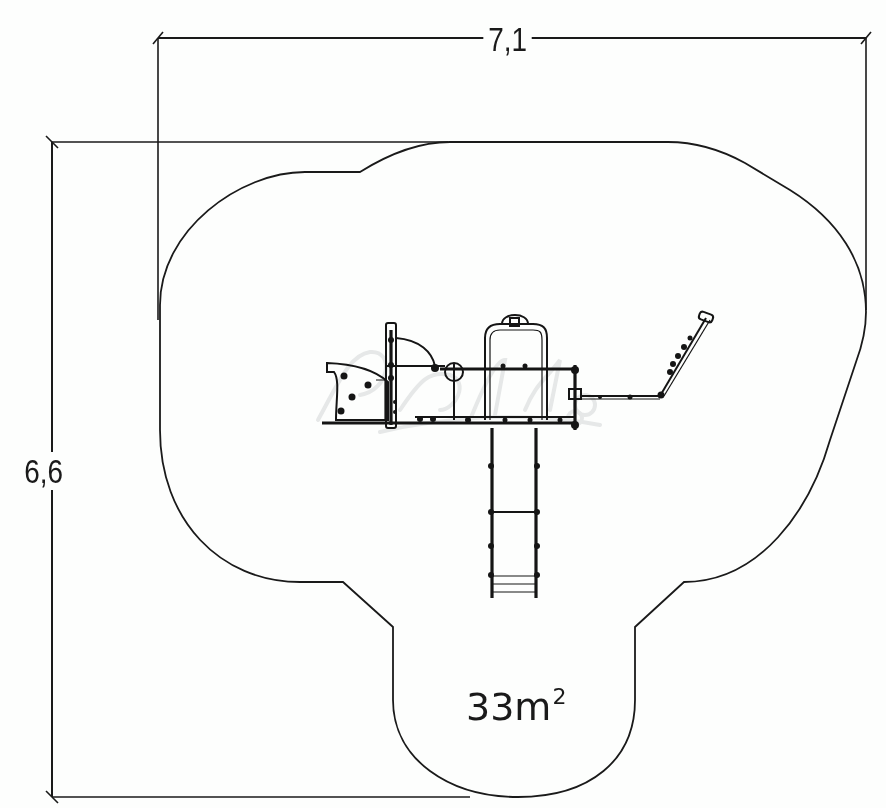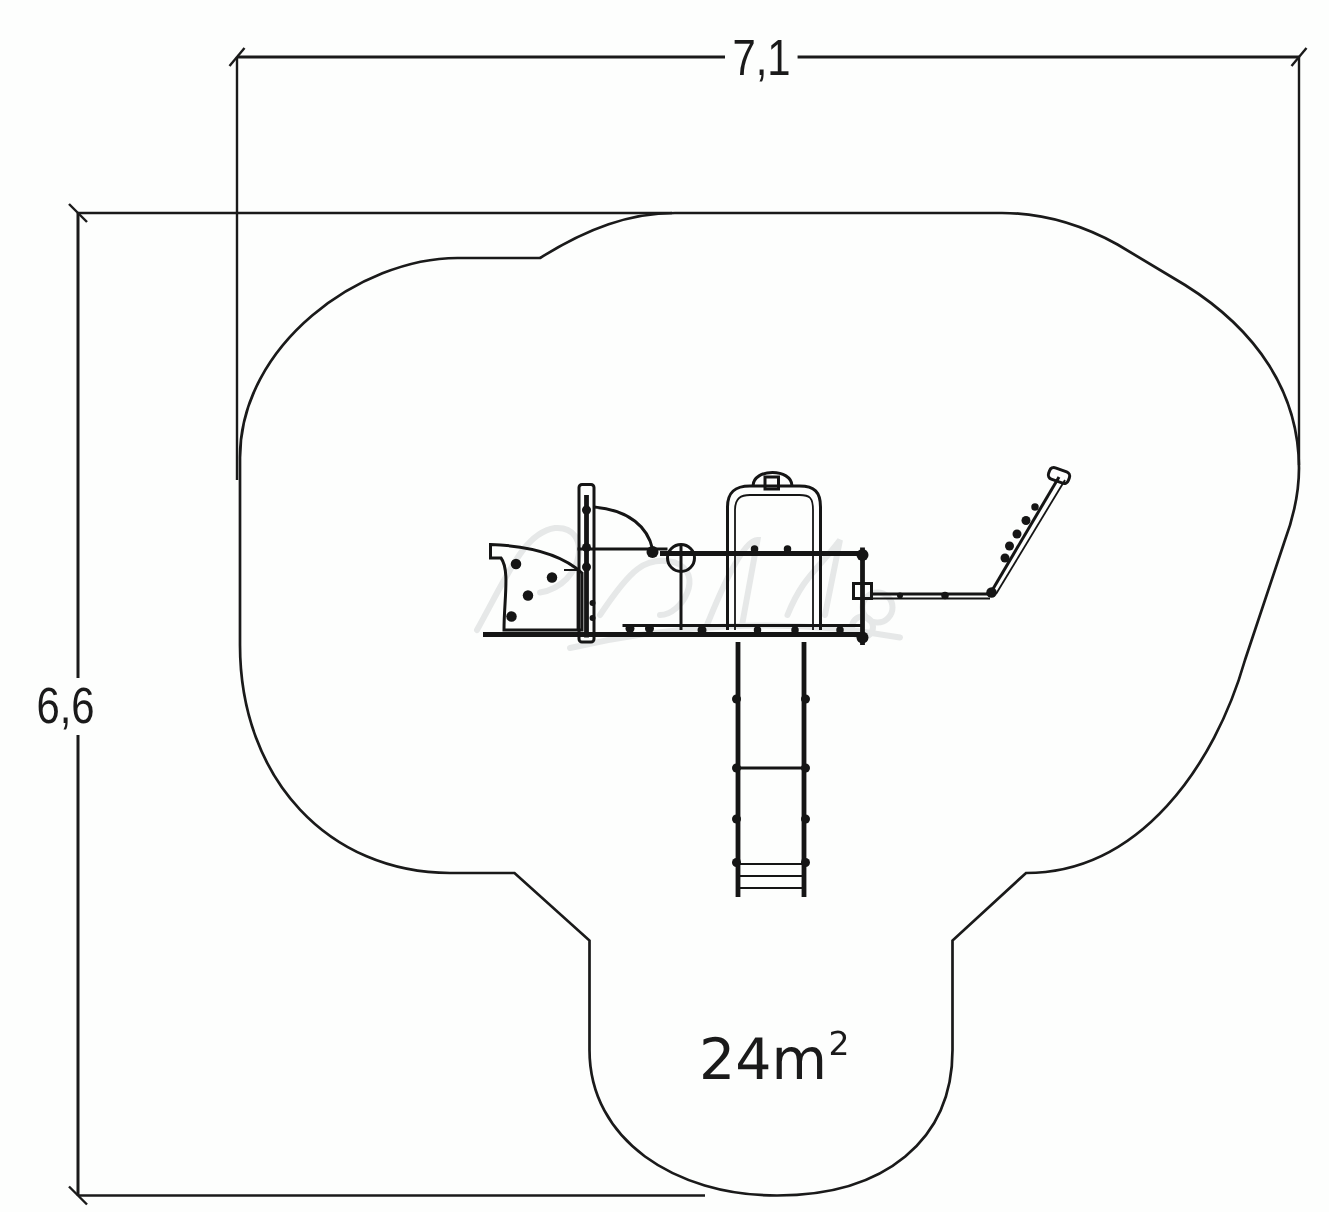--- a/index.html
+++ b/index.html
@@ -166,13 +166,13 @@
       <circle class="eq-fill" cx="678" cy="356" r="3"></circle>
       <circle class="eq-fill" cx="673" cy="364" r="3"></circle>
       <circle class="eq-fill" cx="670" cy="372" r="3"></circle>
       <circle class="eq-fill" cx="690" cy="338" r="2.5"></circle>
     </g>
   </g>
 </svg>
 
 <div id="dim-width-label" class="dim-label">7,1</div>
 <div id="dim-height-label" class="dim-label">6,6</div>
-<div id="area-label"><span>24</span><span>m</span><sup>2</sup></div>
+<div id="area-label"><span>33</span><span>m</span><sup>2</sup></div>
 
 </body></html>

